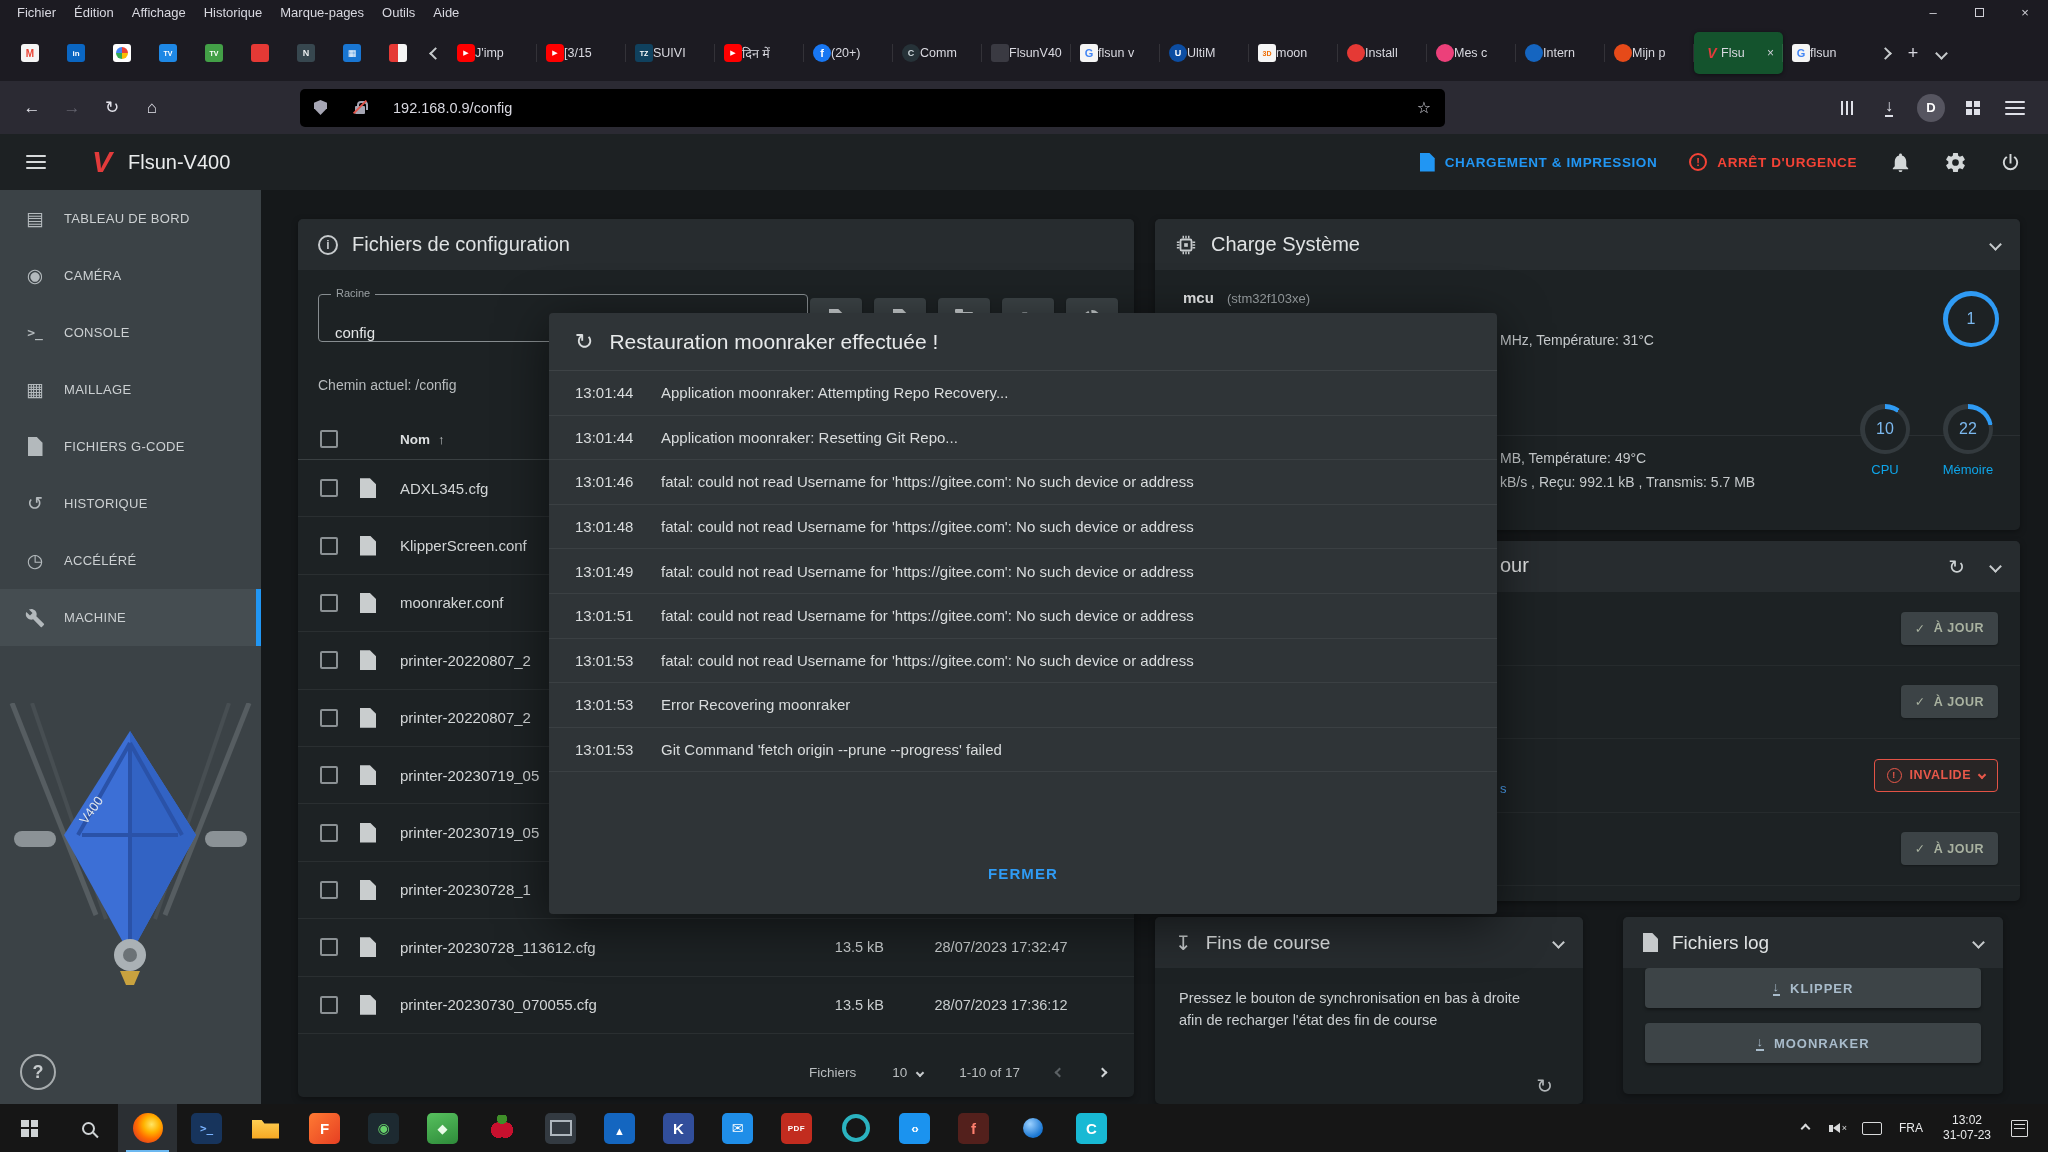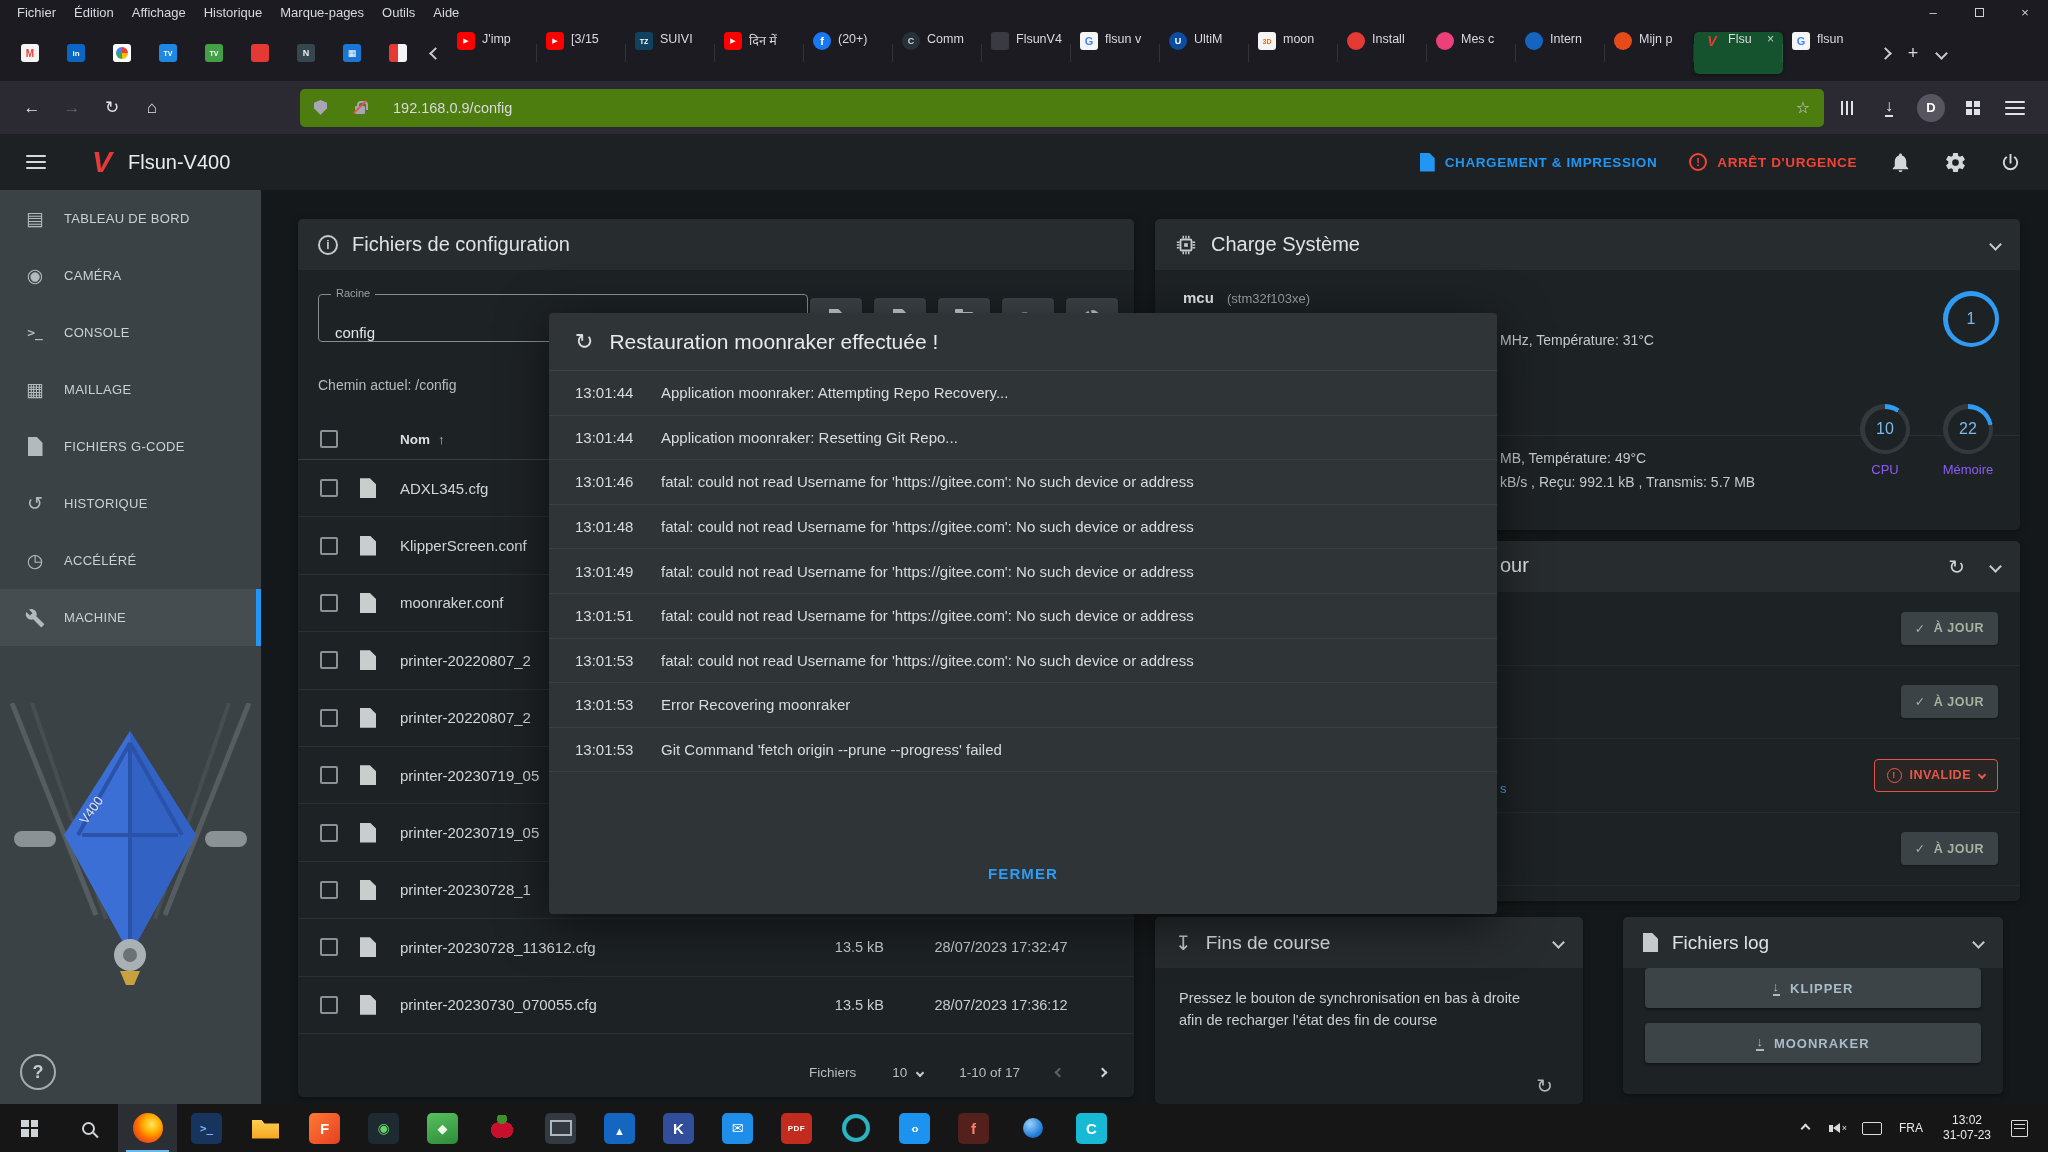--- a/index.html
+++ b/index.html
@@ -36,33 +36,33 @@
   .fav.google{background:#f5f5f5}.fav.google::before{content:"G";color:#4285f4;font-size:11px}
   .fav.ultimaker{background:#0c4da2;border-radius:50%}.fav.ultimaker::before{content:"U";font-size:9px}
   .fav.threed{background:#f5f5f5}.fav.threed::before{content:"3D";color:#ef6c00;font-size:7px}
   .fav.red-circle{background:#e53935;border-radius:50%}
   .fav.pink-circle{background:#ec407a;border-radius:50%}
   .fav.blue-circle{background:#1565c0;border-radius:50%}
   .fav.orange-circle{background:#e64a19;border-radius:50%}
   .fav.flsun{background:transparent}.fav.flsun::before{content:"V";color:#e23b3b;font-size:14px;font-style:italic}
   .tab-scroll{width:26px;height:42px;display:grid;place-items:center;color:#9a9aa5}
   .tabs{display:flex;height:42px}
-  .tab{width:89px;height:42px;border-radius:5px;display:flex;gap:7px;padding:0 9px;position:relative;color:#d9d9e0}
+  .tab{width:89px;height:42px;border-radius:5px;display:flex;align-items:center;padding:0 9px;position:relative;color:#d9d9e0}
   .tab + .tab::before{content:"";position:absolute;left:-1px;top:12px;bottom:12px;width:1px;background:rgba(255,255,255,.10)}
   .tab.active{background:#14532d;box-shadow:0 1px 4px rgba(0,0,0,.45)}
   .tab-label{font-size:12.5px;white-space:nowrap;overflow:hidden;flex:1}
   .tab-close{display:none;font-size:12px;color:#cfcfd8}
   .tab.active .tab-close{display:block}
   .newtab{width:30px;height:42px;display:grid;place-items:center;color:#d6d6de;font-size:18px}
 
   
   .urlbar{position:absolute;top:81px;left:0;right:0;height:53px;background:#2b2a33;display:flex;align-items:center;padding:0 12px}
   .nav-btn{width:40px;height:36px;display:grid;place-items:center;color:#e2e2ea;font-size:17px;border-radius:4px}
   .nav-btn.disabled{color:#62626d}
-  .url-field{width:1524px;height:38px;background:#4d7c0f;border-radius:5px;display:flex;align-items:center;padding:0 14px;gap:26px;margin-left:128px}
+  .url-field{width:1145px;height:38px;background:#000000;border-radius:5px;display:flex;align-items:center;padding:0 14px;gap:26px;margin-left:128px}
   .shield{width:13px;height:15px;background:#a6a6b4;clip-path:polygon(50% 0,100% 18%,100% 55%,50% 100%,0 55%,0 18%)}
   .lockwrap{position:relative;width:14px;height:15px}
   .lock{position:absolute;left:2px;bottom:1px;width:10px;height:8px;background:#a6a6b4;border-radius:1px}
   .lock::before{content:"";position:absolute;left:1.5px;top:-5px;width:7px;height:7px;border:2px solid #a6a6b4;border-bottom:none;border-radius:4px 4px 0 0}
   .lock-slash{position:absolute;left:-2px;top:6px;width:18px;height:2px;background:#e4554b;transform:rotate(-45deg)}
   .url-text{font-size:14.5px;color:#d9d9e1}
   .url-star{margin-left:auto;color:#cfcfd8;font-size:16px}
   .tool-btn{width:42px;height:36px;display:grid;place-items:center;color:#dfe0e8;font-size:16px}
   .libic{display:flex;gap:2.5px}.libic i{width:2.5px;height:14px;background:#dfe0e8;display:block}
   .dl{display:inline-block;border-bottom:2px solid currentColor;line-height:1;padding-bottom:1px}
@@ -148,21 +148,21 @@
   .pp{display:flex;align-items:center;gap:10px}
   .pager .chev{width:7px;height:7px}
 
   
   .mcu-name{position:absolute;left:28px;top:70px;font-size:15px;font-weight:700;color:#e4e6e7}
   .mcu-chip{position:absolute;left:72px;top:72px;font-size:13px;color:#9aa0a3}
   .sys-frag{position:absolute;left:345px;font-size:14px;color:#c6cacc;white-space:nowrap}
   .sys-div{position:absolute;left:0;right:0;top:216px;height:1px;background:#2a2f32}
   .gauge{position:absolute;border-radius:50%;display:grid;place-items:center;background:conic-gradient(#2f9bf4 calc(var(--v)*1%),#333a3e 0)}
   .gauge>span{width:calc(100% - 9px);height:calc(100% - 9px);background:#1d2224;border-radius:50%;display:grid;place-items:center;font-size:16px;color:#7cb9ef}
-  .glabel{position:absolute;font-size:13px;color:#8b5cf6;text-align:center}
+  .glabel{position:absolute;font-size:13px;color:#0ea5e9;text-align:center}
 
   
   .u-title-frag{position:absolute;left:345px;top:13px;font-size:20px;color:#e2e4e5}
   .u-rows{position:absolute;top:51px;left:0;right:0}
   .u-row{height:73.5px;display:flex;align-items:center;justify-content:flex-end;padding-right:22px;border-bottom:1px solid #262b2d;position:relative}
   .btn-ok{display:flex;align-items:center;gap:8px;height:33px;padding:0 14px;background:#3c4346;border-radius:4px;color:#a9b2a0;font-size:12.5px;font-weight:700;letter-spacing:.5px;box-shadow:0 1px 2px rgba(0,0,0,.3)}
   .btn-invalid{display:flex;align-items:center;gap:8px;height:33px;padding:0 12px;border:1px solid #e35346;border-radius:4px;color:#e8584a;font-size:12.5px;font-weight:700;letter-spacing:.5px;background:rgba(227,83,70,.06)}
   .btn-invalid .bang{width:15px;height:15px;border-width:1.5px;font-size:9px}
   .btn-invalid .chev{width:6px;height:6px;border-color:#e8584a}
   .link-frag{position:absolute;left:345px;top:42px;font-size:13px;color:#4da3f5}

